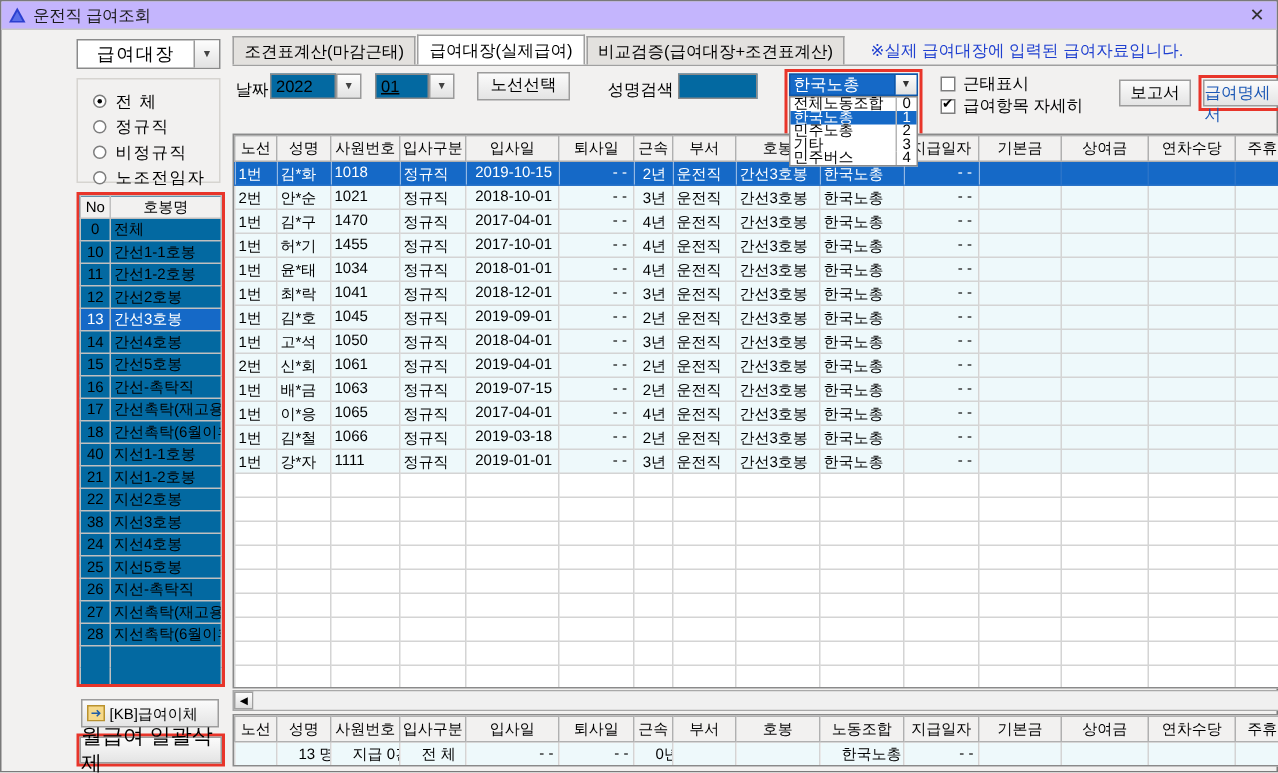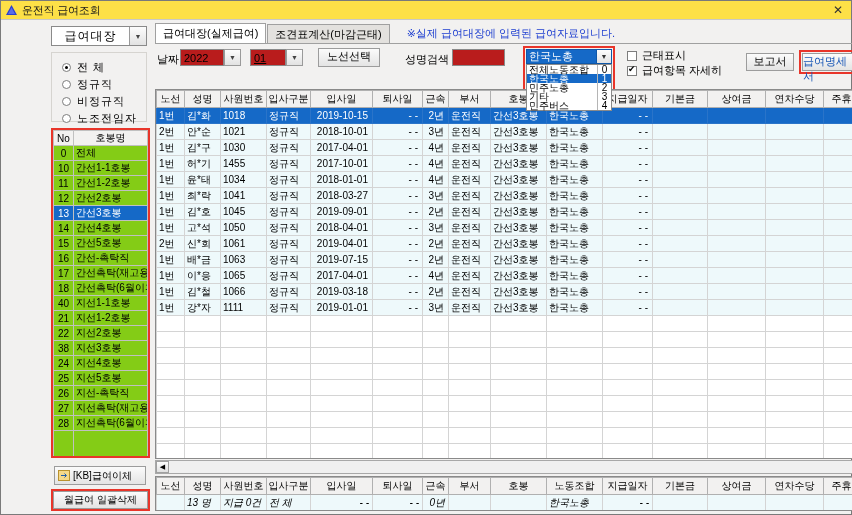--- a/index.html
+++ b/index.html
@@ -9,21 +9,21 @@
     background: #f0f0f0;
     font-family: "Liberation Sans", "DejaVu Sans", sans-serif;
     font-size: 11px;
     color: #000;
     overflow: hidden;
   }
   .window { position:relative; width:852px; height:515px; background:#f2f1f0; border:1px solid #7a7a7a; }
 
   
   .titlebar {
-    height:19px; background:#fde047; border-bottom:1px solid #c8c8c8;
+    height:19px; background:#c4b5fd; border-bottom:1px solid #c8c8c8;
     display:flex; align-items:center; padding:0 4px; position:relative;
   }
   .tri-icon { width:13px; height:12px; margin-right:4px; position:relative; }
   .tri-icon svg { display:block; }
   .title-text { font-size:11px; color:#1a1a1a; letter-spacing:-0.2px; }
   .close-x {
     position:absolute; right:6px; top:2px; width:14px; height:14px;
     display:flex; align-items:center; justify-content:center;
     font-size:12px; color:#333; cursor:pointer; font-family:"Liberation Sans",sans-serif;
   }
@@ -57,63 +57,63 @@
     content:""; position:absolute; left:2px; top:2px; width:3px; height:3px;
     border-radius:50%; background:#000;
   }
   .radio-text { font-size:11px; letter-spacing:1px; }
 
   
   .hobong-wrap {
     margin:6px 0 0 3px; width:99px; height:330px;
     border:2px solid #e8352a; background:#fff;
   }
-  .hobong-inner { width:95px; height:326px; overflow:hidden; background:#84cc16; }
+  .hobong-inner { width:95px; height:326px; overflow:hidden; background:#0369a1; }
   table.hobong { border-collapse:collapse; width:95px; table-layout:fixed; font-size:10px; }
   table.hobong th, table.hobong td {
     border:1px solid #c0c0c0; height:14px; padding:0 2px; white-space:nowrap; overflow:hidden;
   }
   table.hobong th { background:#f2f1f0; font-weight:normal; text-align:center; font-size:10px; }
   table.hobong td.no { width:20px; text-align:center; }
   table.hobong td.nm { text-align:left; }
   table.hobong tr.sel td { background:#1569c7; color:#fff; }
   table.hobong tr.empty td { border-left:1px solid #c0c0c0; border-right:1px solid #c0c0c0; border-top:none; border-bottom:none; }
 
   .btn-kb {
     margin:8px 0 0 6px; width:92px; height:19px; background:linear-gradient(#fbfbfb,#e4e4e4);
     border:1px solid #9c9c9c; display:flex; align-items:center; font-size:10px;
     padding-left:3px; cursor:pointer;
   }
   .kb-icon { width:12px; height:11px; margin-right:3px; flex:none; }
   .btn-delete-wrap { margin:4px 0 0 3px; width:99px; border:2px solid #e8352a; }
   .btn-delete {
     width:95px; height:18px; background:linear-gradient(#fbfbfb,#e4e4e4);
     border:1px solid #9c9c9c; display:flex; align-items:center; justify-content:center;
-    font-size:10px; cursor:pointer;
+    font-size:14px; cursor:pointer;
   }
 
   
   .rightpanel { position:absolute; left:110px; top:3px; width:737px; height:488px; }
 
   
   .tabs { display:flex; align-items:flex-end; height:20px; position:relative; }
   .tab {
     height:19px; padding:0 7px; font-size:11px; display:flex; align-items:center;
     border:1px solid #a0a0a0; border-bottom:none; background:#e3e1de; margin-right:1px;
     cursor:pointer;
   }
   .tab.active { background:#ffffff; height:20px; font-weight:normal; }
   .tab-note { margin-left:16px; font-size:11px; color:#2040d0; align-self:center; }
   .tabs-underline { height:1px; background:#a0a0a0; }
 
   
   .filterbar { position:relative; height:45px; }
   .f-label { font-size:11px; }
   .inp {
-    border:1px solid #8a8a8a; background:#b91c1c; height:17px; font-size:11px;
+    border:1px solid #8a8a8a; background:#0369a1; height:17px; font-size:11px;
     display:flex; align-items:center; padding-left:3px;
   }
   .spin {
     width:17px; height:17px; background:linear-gradient(#fdfdfd,#e2e2e2);
     border:1px solid #9a9a9a; display:flex; align-items:center; justify-content:center;
     font-size:7px; color:#444; cursor:pointer;
   }
   .btn-std {
     background:linear-gradient(#fbfbfb,#e4e4e4); border:1px solid #9c9c9c;
     display:flex; align-items:flex-start; justify-content:center; font-size:11px; cursor:pointer;
@@ -180,22 +180,22 @@
   .hs-track { flex:1; height:12px; background:#f0f0f0; }
 
   
   .footer-area { position:absolute; left:0; top:453px; width:737px; height:35px; border:1px solid #8a8a8a; background:#fff; overflow:hidden; }
   table.footgrid { border-collapse:collapse; table-layout:fixed; width:735px; font-size:10px; }
   table.footgrid th {
     background:#f2f1f0; border:1px solid #b0b0b0; height:16px; font-weight:normal;
     font-size:10px; text-align:center; white-space:nowrap; overflow:hidden;
   }
   table.footgrid td {
-    border:1px solid #d4d4d4; height:16px; padding:0 2px; white-space:nowrap;
-    overflow:hidden; background:#eef9fb; font-size:10px;font-style:italic;
+    border:1px solid #d4d4d4; height:16px; padding:0 14px; white-space:nowrap;
+    overflow:hidden; background:#eef9fb; font-size:10px;
   }
   table.footgrid td.r { text-align:right; padding-right:3px; }
 </style>
 </head>
 <body>
 
 <div class="window">
 
   <div class="titlebar">
     <span class="tri-icon">
@@ -348,22 +348,23 @@
       <div class="btn-delete-wrap">
         <div class="btn-delete">
           <span>월급여 일괄삭제</span>
         </div>
       </div>
     </div>
 
     <div class="rightpanel">
 
       <div class="tabs" id="tab-bar">
+          <div class="tab">조견표계산(마감근태)</div>
           <div class="tab active">급여대장(실제급여)</div>
-          <div class="tab">조견표계산(마감근태)</div>
+          <div class="tab">비교검증(급여대장+조견표계산)</div>
           <div class="tab-note">※실제 급여대장에 입력된 급여자료입니다.</div>
         </div>
       <div class="tabs-underline"></div>
 
       <div class="filterbar">
 
         <span class="f-label" style="position:absolute;left:2px;top:8px;text-align:right;">날짜</span>
 
         <div class="inp" style="position:absolute;left:25px;top:5px;width:44px;">
           <span>2022</span>
@@ -504,21 +505,21 @@
                 <td class="r">-  -</td>
                 <td></td>
                 <td></td>
                 <td></td>
                 <td></td>
                 <td></td>
               </tr>
               <tr>
                 <td class="">1번</td>
                 <td>김*구</td>
-                <td>1030</td>
+                <td>1470</td>
                 <td>정규직</td>
                 <td class="r">2017-04-01</td>
                 <td class="r">-  -</td>
                 <td class="r">4년</td>
                 <td>운전직</td>
                 <td>간선3호봉</td>
                 <td>한국노총</td>
                 <td class="r">-  -</td>
                 <td></td>
                 <td></td>
@@ -560,21 +561,21 @@
                 <td></td>
                 <td></td>
                 <td></td>
                 <td></td>
               </tr>
               <tr>
                 <td class="">1번</td>
                 <td>최*락</td>
                 <td>1041</td>
                 <td>정규직</td>
-                <td class="r">2018-03-27</td>
+                <td class="r">2018-12-01</td>
                 <td class="r">-  -</td>
                 <td class="r">3년</td>
                 <td>운전직</td>
                 <td>간선3호봉</td>
                 <td>한국노총</td>
                 <td class="r">-  -</td>
                 <td></td>
                 <td></td>
                 <td></td>
                 <td></td>

